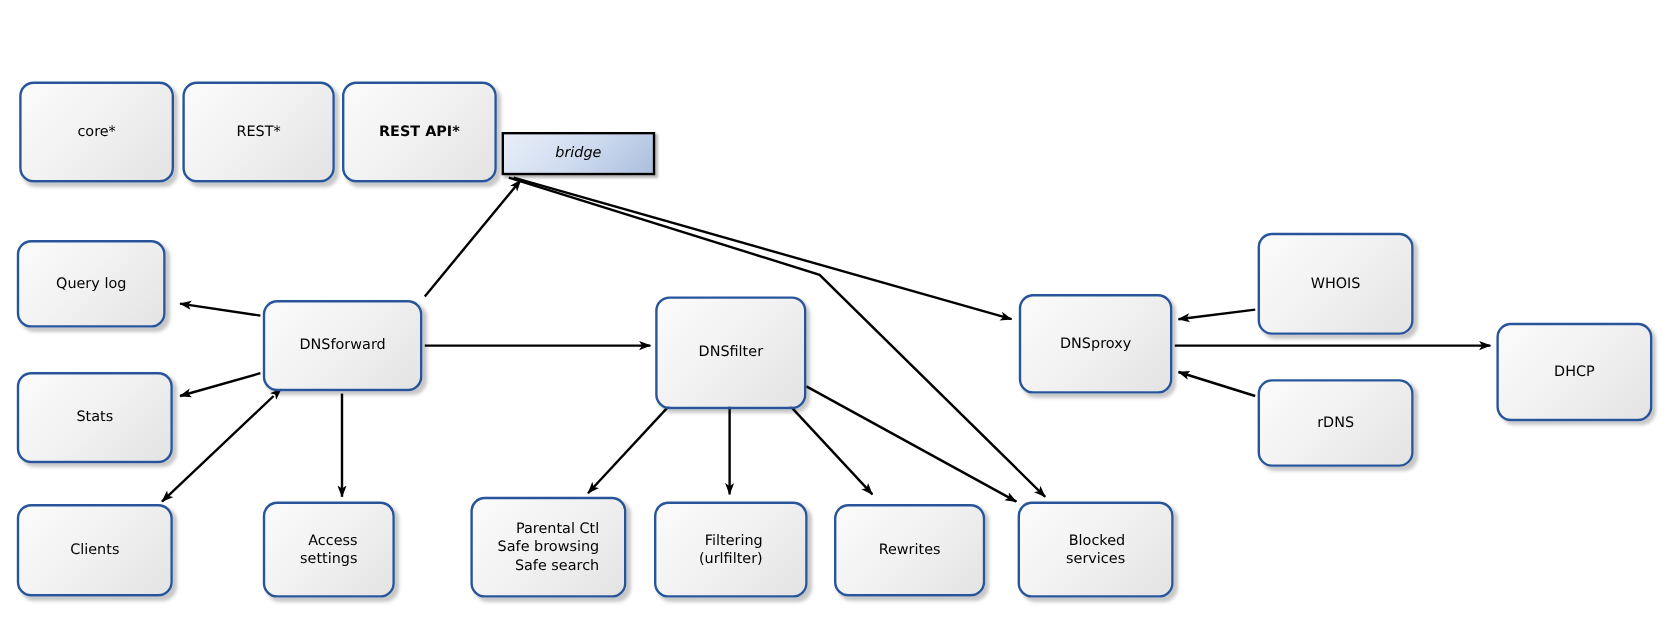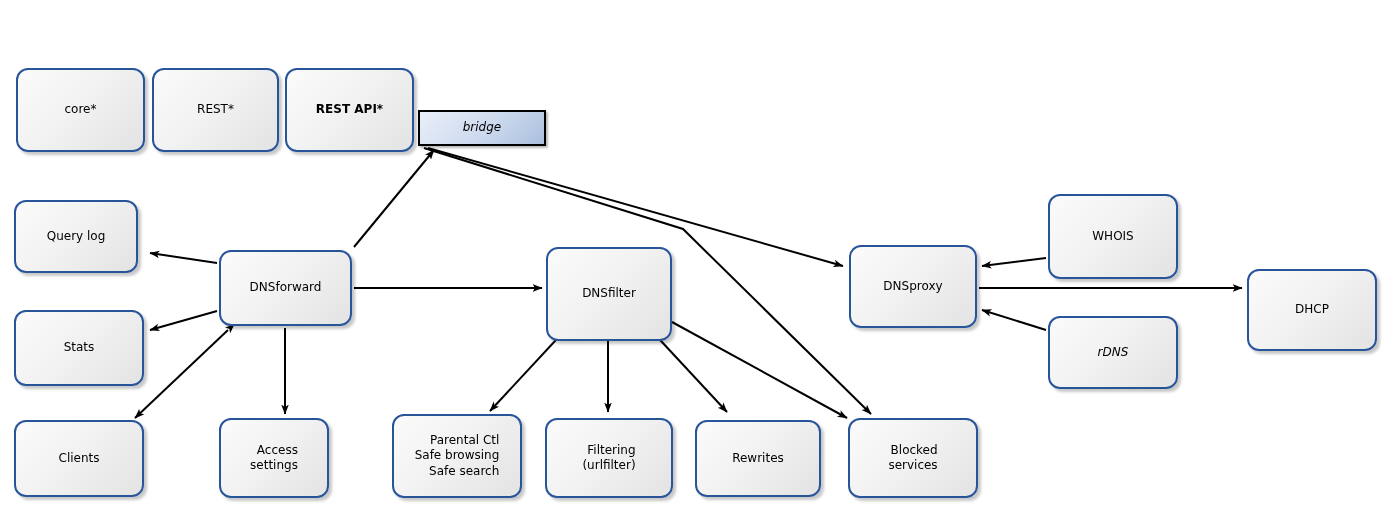--- a/index.html
+++ b/index.html
@@ -110,17 +110,17 @@
       <div class="node" style="left: 392px; top: 414px; width: 130px; height: 84px;"><span>Parental Ctl
 Safe browsing
 Safe search</span></div>
       <div class="node" style="left: 545px; top: 418px; width: 128px; height: 80px;"><span>Filtering
 (urlfilter)</span></div>
       <div class="node" style="left: 695px; top: 420px; width: 126px; height: 77px;"><span>Rewrites</span></div>
       <div class="node" style="left: 848px; top: 418px; width: 130px; height: 80px;"><span>Blocked
 services</span></div>
       <div class="node" style="left: 849px; top: 245px; width: 128px; height: 83px;"><span>DNSproxy</span></div>
       <div class="node" style="left: 1048px; top: 194px; width: 130px; height: 85px;"><span>WHOIS</span></div>
-      <div class="node" style="left: 1048px; top: 316px; width: 130px; height: 73px; font-style: italic;"><span>rDNS</span></div>
+      <div class="node" style="left: 1048px; top: 316px; width: 130px; height: 73px;"><span>rDNS</span></div>
       <div class="node" style="left: 1247px; top: 246px; width: 130px; height: 82px; margin-top: 23px;"><span>DHCP</span></div>
     </div>
 
 </div>
 
 </body></html>

